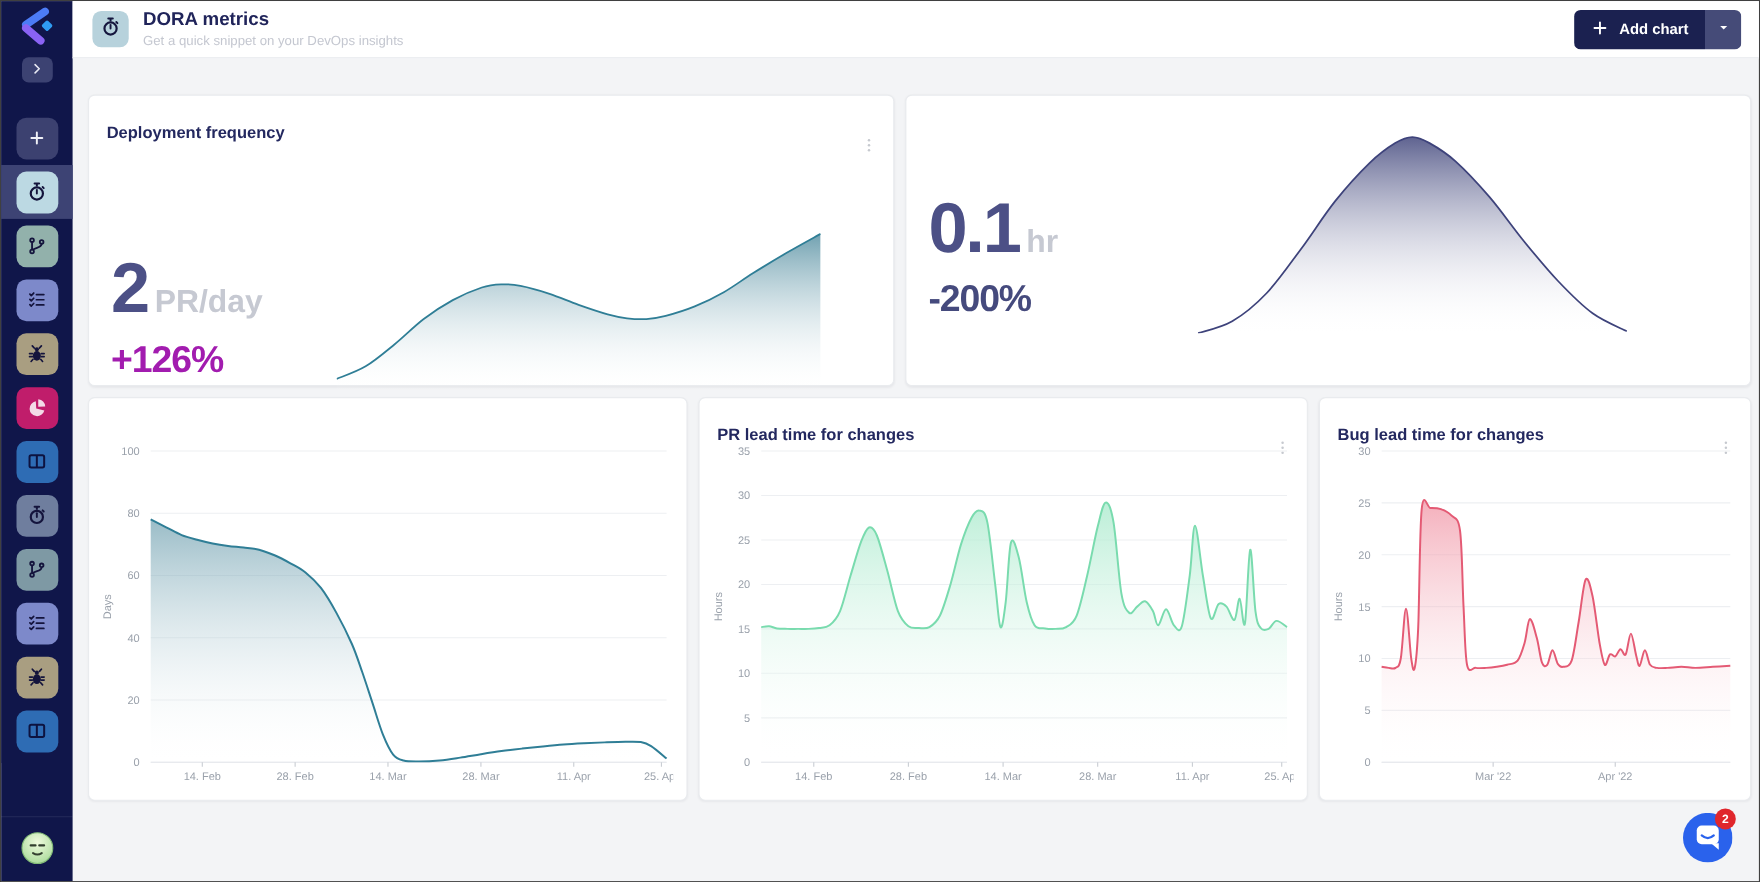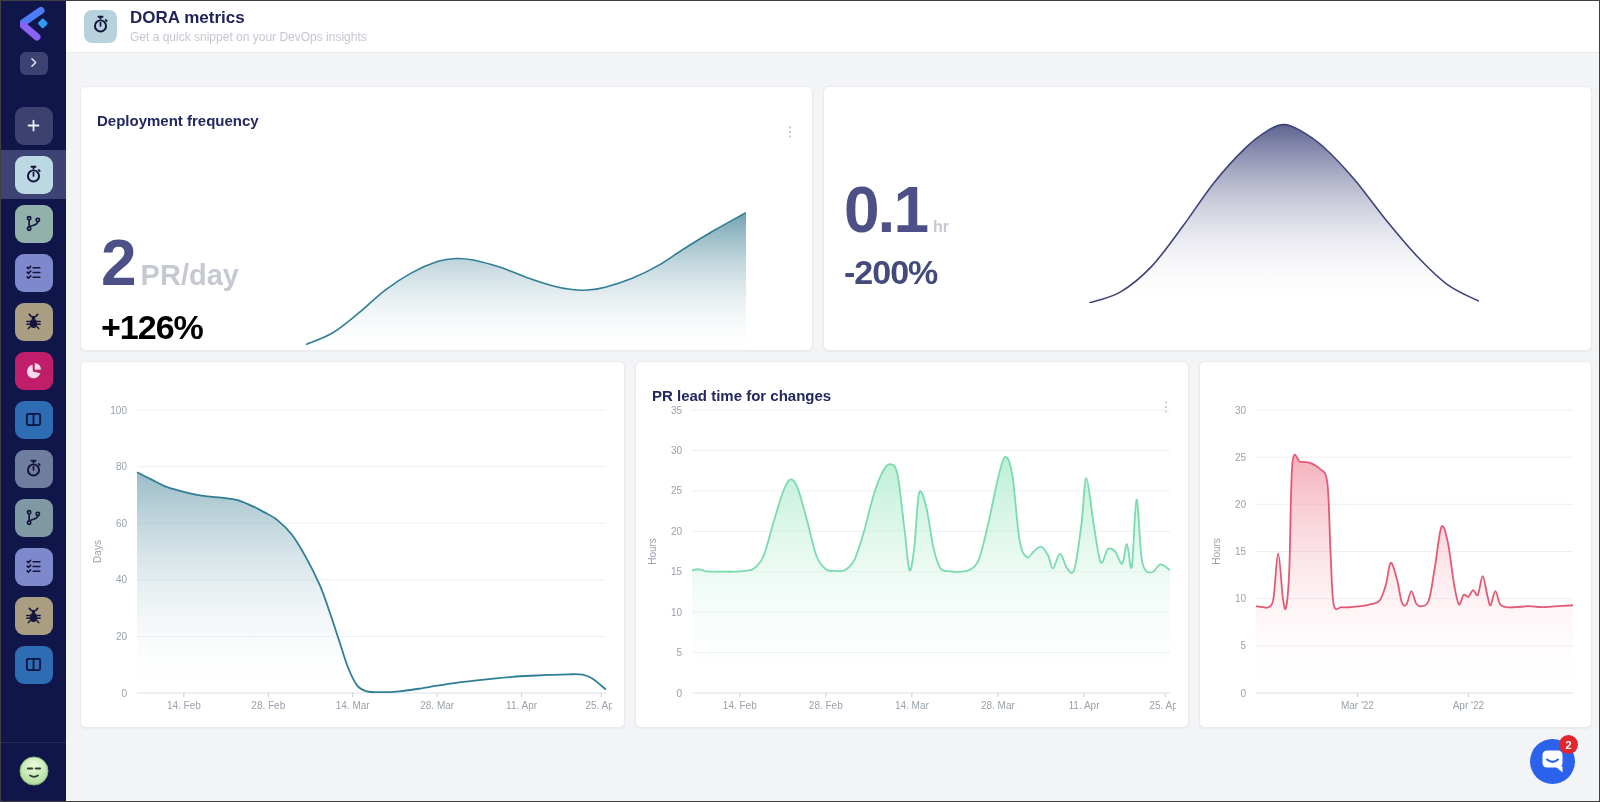--- a/index.html
+++ b/index.html
@@ -43,21 +43,21 @@
 
   
   .card.hero{height:265px;}
   #card-deployment{width:733px;}
   #card-mttr{flex:1;}
   .hero-body{display:flex;height:calc(100% - 32px);}
   .stat{display:flex;flex-direction:column;justify-content:flex-end;padding:0 0 26px 20px;width:225px;flex-shrink:0;}
   .stat-main{display:flex;align-items:baseline;}
   .stat-value{font-size:64px;font-weight:bold;color:#4c5086;letter-spacing:-2px;line-height:.85;}
   .stat-unit{font-size:29px;font-weight:bold;color:#c6c9d2;margin-left:6px;}
-  .stat-unit.small{font-size:16px;margin-top:40px;}
+  .stat-unit.small{font-size:29px;margin-top:40px;}
   .stat-delta{font-size:34px;font-weight:bold;margin-top:16px;letter-spacing:-1px;}
   .hero-chart{align-self:flex-end;flex:1;}
   #spark-deployment{height:155px;margin:0 66px 17px 0;}
   #spark-mttr{height:185px;margin:0 112px 15px 40px;}
 
   
   .card.chart-card{height:367px;}
   #card-issue{width:545px;}
   #card-pr{width:554px;}
   #card-bug{flex:1;}
@@ -234,20 +234,33 @@
               <circle cx="12" cy="13.8" r="7" fill="none" stroke="currentColor" stroke-width="2.5"></circle>
               <path d="M12 13.8V9.6" stroke="currentColor" stroke-width="2.2" stroke-linecap="round" fill="none"></path>
               <path d="M18.6 6.3l1.3 1.3" stroke="currentColor" stroke-width="2.2" stroke-linecap="round" fill="none"></path>
             </svg></span>
         </div>
       <div class="header-titles">
         <div class="header-title">DORA metrics</div>
         <div class="header-subtitle">Get a quick snippet on your DevOps insights</div>
       </div>
       <div class="header-actions">
+        <div class="btn-split">
+          <button class="btn-primary">
+            <span class="icon"><svg viewBox="0 0 24 24" width="17" height="17">
+                  <path d="M12 5v14M5 12h14" stroke="currentColor" stroke-width="2.5" stroke-linecap="round" fill="none"></path>
+                </svg></span>
+            <span>Add chart</span>
+          </button>
+          <button class="btn-caret">
+              <span class="icon"><svg viewBox="0 0 24 24" width="14" height="14" fill="currentColor">
+                  <path d="M6.5 9.5l5.5 5.5 5.5-5.5z"></path>
+                </svg></span>
+            </button>
+        </div>
       </div>
     </header>
 
     <div class="content">
 
       <div class="row">
         <section class="card hero" id="card-deployment">
           <div class="card-head">
             <h2 class="card-title">Deployment frequency</h2>
             <button class="kebab"><span class="icon"><svg viewBox="0 0 24 24" width="16" height="16" fill="currentColor">
@@ -255,21 +268,21 @@
                     <circle cx="12" cy="12" r="1.7"></circle>
                     <circle cx="12" cy="18.8" r="1.7"></circle>
                   </svg></span></button>
           </div>
           <div class="hero-body">
             <div class="stat">
               <div class="stat-main">
                 <span class="stat-value">2</span>
                 <span class="stat-unit">PR/day</span>
               </div>
-              <div class="stat-delta" style="color: #000000;">+126%</div>
+              <div class="stat-delta" style="color: #a21caf;">+126%</div>
             </div>
             <div class="hero-chart" id="spark-deployment"><svg width="440" height="155" viewBox="0 0 440 155" font-family="Liberation Sans, sans-serif">
                   <defs>
                     <linearGradient id="g0" x1="0" y1="3" x2="0" y2="155" gradientUnits="userSpaceOnUse">
                       <stop offset="0" stop-color="#3d7f94" stop-opacity="0.82"></stop>
                       <stop offset="1" stop-color="#ffffff" stop-opacity="0.03"></stop>
                     </linearGradient>
                   </defs>
                   <path d="M 0 143.53 C 4.3999999999999995 141.61833333333334 17.6 137.31833333333333 26.4 132.06 C 35.199999999999996 126.80166666666668 44 119.15 52.8 111.98 C 61.599999999999994 104.81 70.4 95.73166666666667 79.2 89.04 C 88 82.34833333333334 96.8 76.61 105.6 71.83 C 114.39999999999999 67.05 124.66666666666667 62.75 132 60.36 C 139.33333333333334 57.97 143.73333333333332 57.730000000000004 149.6 57.49 C 155.46666666666667 57.25 159.86666666666665 57.486666666666665 167.2 58.92 C 174.53333333333333 60.35333333333334 184.79999999999998 63.22166666666667 193.6 66.09 C 202.4 68.95833333333334 211.2 73.02166666666666 220 76.13 C 228.8 79.23833333333333 239.06666666666666 82.70833333333333 246.4 84.74 C 253.73333333333335 86.77166666666666 258.1333333333333 87.60333333333332 264 88.32 C 269.8666666666667 89.03666666666666 275.73333333333335 89.39833333333334 281.6 89.04 C 287.4666666666667 88.68166666666667 291.8666666666667 88.08166666666668 299.2 86.17 C 306.5333333333333 84.25833333333333 316.8 81.155 325.6 77.57 C 334.40000000000003 73.98499999999999 343.2 69.67999999999999 352 64.66 C 360.8 59.64 368.8666666666667 53.425000000000004 378.4 47.45 C 387.9333333333333 41.475 398.93333333333334 34.785 409.2 28.81 C 419.46666666666664 22.834999999999997 434.8666666666667 14.468333333333334 440 11.6 L 440 155 L 0 155 Z" fill="url(#g0)"></path>
                   <path d="M 0 143.53 C 4.3999999999999995 141.61833333333334 17.6 137.31833333333333 26.4 132.06 C 35.199999999999996 126.80166666666668 44 119.15 52.8 111.98 C 61.599999999999994 104.81 70.4 95.73166666666667 79.2 89.04 C 88 82.34833333333334 96.8 76.61 105.6 71.83 C 114.39999999999999 67.05 124.66666666666667 62.75 132 60.36 C 139.33333333333334 57.97 143.73333333333332 57.730000000000004 149.6 57.49 C 155.46666666666667 57.25 159.86666666666665 57.486666666666665 167.2 58.92 C 174.53333333333333 60.35333333333334 184.79999999999998 63.22166666666667 193.6 66.09 C 202.4 68.95833333333334 211.2 73.02166666666666 220 76.13 C 228.8 79.23833333333333 239.06666666666666 82.70833333333333 246.4 84.74 C 253.73333333333335 86.77166666666666 258.1333333333333 87.60333333333332 264 88.32 C 269.8666666666667 89.03666666666666 275.73333333333335 89.39833333333334 281.6 89.04 C 287.4666666666667 88.68166666666667 291.8666666666667 88.08166666666668 299.2 86.17 C 306.5333333333333 84.25833333333333 316.8 81.155 325.6 77.57 C 334.40000000000003 73.98499999999999 343.2 69.67999999999999 352 64.66 C 360.8 59.64 368.8666666666667 53.425000000000004 378.4 47.45 C 387.9333333333333 41.475 398.93333333333334 34.785 409.2 28.81 C 419.46666666666664 22.834999999999997 434.8666666666667 14.468333333333334 440 11.6" fill="none" stroke="#2f7e96" stroke-width="1.6" stroke-linejoin="round"></path>
@@ -385,20 +398,28 @@
                 <text x="440.0" y="309" text-anchor="middle" font-size="10" fill="#9aa1ab">11. Apr</text>
                 <line x1="521.2" x2="521.2" y1="293" y2="297" stroke="#c9cdd3"></line>
                 <text x="521.2" y="309" text-anchor="middle" font-size="10" fill="#9aa1ab">25. Apr</text>
                 <text x="12" y="151.5" font-size="10" fill="#9aa1ab" text-anchor="middle" transform="rotate(-90 12 151.5)">Hours</text>
                 <path d="M 48 170.1 C 49.195 169.965 52.78 169.0883333333333 55.17 169.29 C 57.56 169.49166666666667 59.55166666666667 170.90666666666667 62.34 171.31 C 65.12833333333333 171.71333333333334 68.71333333333334 171.64333333333335 71.9 171.71 C 75.08666666666667 171.77666666666667 78.27333333333333 171.71 81.46 171.71 C 84.64666666666666 171.71 87.83333333333333 171.84333333333333 91.02 171.71 C 94.20666666666666 171.57666666666668 97.39333333333333 171.44833333333332 100.58 170.91 C 103.76666666666667 170.37166666666667 106.95333333333333 171.04166666666666 110.14 168.48 C 113.32666666666667 165.91833333333332 116.51333333333334 163.08666666666664 119.7 155.54 C 122.88666666666667 147.99333333333334 126.07333333333332 133.71166666666667 129.26 123.2 C 132.44666666666666 112.68833333333333 136.03166666666667 99.74666666666667 138.82 92.47 C 141.60833333333332 85.19333333333333 143.60000000000002 80.48333333333333 145.99 79.54 C 148.38 78.59666666666668 150.37166666666667 80.20666666666668 153.16 86.81 C 155.94833333333332 93.41333333333333 159.53333333333333 107.705 162.72 119.16 C 165.90666666666667 130.615 169.09333333333333 147.185 172.28 155.54 C 175.46666666666667 163.89499999999998 178.65333333333334 166.72833333333332 181.84 169.29 C 185.02666666666667 171.85166666666666 188.21333333333334 170.775 191.4 170.91 C 194.58666666666667 171.045 197.77333333333334 171.98666666666665 200.96 170.1 C 204.14666666666668 168.21333333333334 207.33333333333334 166.05833333333334 210.52 159.59 C 213.70666666666668 153.12166666666667 216.89333333333335 142.07166666666666 220.08 131.29 C 223.26666666666668 120.50833333333333 226.45333333333332 105.00833333333334 229.64 94.9 C 232.82666666666665 84.79166666666667 236.41166666666666 75.76166666666667 239.2 70.64 C 241.98833333333332 65.51833333333333 243.98000000000002 63.495000000000005 246.37 64.17 C 248.76 64.845 251.15 63.50333333333333 253.54 74.69 C 255.92999999999998 85.87666666666667 258.7183333333333 115.38833333333332 260.71 131.29 C 262.70166666666665 147.19166666666666 263.89666666666665 167.405 265.49 170.1 C 267.08333333333337 172.795 268.6766666666666 160.26333333333335 270.27 147.46 C 271.86333333333334 134.65666666666667 273.05833333333334 100.01833333333333 275.05 93.28 C 277.0416666666667 86.54166666666667 279.83000000000004 98 282.22 107.03 C 284.61 116.06 287 137.21833333333333 289.39 147.46 C 291.78 157.70166666666668 293.77166666666665 164.505 296.56 168.48 C 299.34833333333336 172.45499999999998 302.93333333333334 170.77166666666668 306.12 171.31 C 309.3066666666667 171.84833333333333 312.49333333333334 171.9116666666667 315.68 171.71 C 318.8666666666667 171.50833333333333 322.05333333333334 172.12 325.24 170.1 C 328.4266666666667 168.07999999999998 331.61333333333334 167.40666666666667 334.8 159.59 C 337.9866666666667 151.77333333333334 341.17333333333335 136.67666666666668 344.36 123.2 C 347.5466666666667 109.72333333333333 351.13166666666666 89.78 353.92 78.73 C 356.70833333333337 67.68 358.7 57.57333333333333 361.09 56.9 C 363.47999999999996 56.22666666666667 365.87 60.945 368.26 74.69 C 370.65 88.435 373.04 125.625 375.43 139.37 C 377.82 153.115 380.21000000000004 155.13833333333332 382.6 157.16 C 384.99 159.18166666666667 387.38 153.25166666666667 389.77 151.5 C 392.15999999999997 149.74833333333333 394.55 145.9766666666667 396.94 146.65 C 399.33 147.32333333333332 402.11833333333334 151.90166666666667 404.11 155.54 C 406.1016666666667 159.1783333333333 406.8983333333333 168.74833333333333 408.89 168.48 C 410.88166666666666 168.21166666666664 413.67 153.93 416.06 153.93 C 418.45 153.93 420.84000000000003 165.92 423.23 168.48 C 425.62 171.04 428.01 176.83666666666664 430.4 169.29 C 432.78999999999996 161.74333333333334 435.5783333333333 138.42833333333334 437.57 123.2 C 439.56166666666667 107.97166666666666 440.35833333333335 77.92 442.35 77.92 C 444.3416666666667 77.92 447.13 109.185 449.52 123.2 C 451.90999999999997 137.215 454.3 157.69833333333332 456.69 162.01 C 459.08 166.32166666666666 461.47 150.82166666666666 463.86 149.07 C 466.25 147.31833333333333 468.64 149.07333333333332 471.03 151.5 C 473.41999999999996 153.92666666666668 476.2083333333333 164.84333333333333 478.2 163.63 C 480.19166666666666 162.41666666666666 481.38666666666666 143.68166666666667 482.98 144.22 C 484.5733333333334 144.75833333333333 486.16666666666663 174.27166666666668 487.76 166.86 C 489.35333333333335 159.44833333333335 490.9466666666667 101.63666666666667 492.54 99.75 C 494.1333333333333 97.86333333333333 495.7266666666667 143.68 497.32 155.54 C 498.9133333333333 167.39999999999998 500.10833333333335 168.215 502.1 170.91 C 504.0916666666667 173.605 506.88 172.78833333333336 509.27 171.71 C 511.65999999999997 170.63166666666666 513.6516666666668 164.70833333333334 516.44 164.44 C 519.2283333333334 164.17166666666665 524.4066666666666 169.15666666666667 526 170.1 L 526 293 L 48 293 Z" fill="url(#g3)"></path>
                 <path d="M 48 170.1 C 49.195 169.965 52.78 169.0883333333333 55.17 169.29 C 57.56 169.49166666666667 59.55166666666667 170.90666666666667 62.34 171.31 C 65.12833333333333 171.71333333333334 68.71333333333334 171.64333333333335 71.9 171.71 C 75.08666666666667 171.77666666666667 78.27333333333333 171.71 81.46 171.71 C 84.64666666666666 171.71 87.83333333333333 171.84333333333333 91.02 171.71 C 94.20666666666666 171.57666666666668 97.39333333333333 171.44833333333332 100.58 170.91 C 103.76666666666667 170.37166666666667 106.95333333333333 171.04166666666666 110.14 168.48 C 113.32666666666667 165.91833333333332 116.51333333333334 163.08666666666664 119.7 155.54 C 122.88666666666667 147.99333333333334 126.07333333333332 133.71166666666667 129.26 123.2 C 132.44666666666666 112.68833333333333 136.03166666666667 99.74666666666667 138.82 92.47 C 141.60833333333332 85.19333333333333 143.60000000000002 80.48333333333333 145.99 79.54 C 148.38 78.59666666666668 150.37166666666667 80.20666666666668 153.16 86.81 C 155.94833333333332 93.41333333333333 159.53333333333333 107.705 162.72 119.16 C 165.90666666666667 130.615 169.09333333333333 147.185 172.28 155.54 C 175.46666666666667 163.89499999999998 178.65333333333334 166.72833333333332 181.84 169.29 C 185.02666666666667 171.85166666666666 188.21333333333334 170.775 191.4 170.91 C 194.58666666666667 171.045 197.77333333333334 171.98666666666665 200.96 170.1 C 204.14666666666668 168.21333333333334 207.33333333333334 166.05833333333334 210.52 159.59 C 213.70666666666668 153.12166666666667 216.89333333333335 142.07166666666666 220.08 131.29 C 223.26666666666668 120.50833333333333 226.45333333333332 105.00833333333334 229.64 94.9 C 232.82666666666665 84.79166666666667 236.41166666666666 75.76166666666667 239.2 70.64 C 241.98833333333332 65.51833333333333 243.98000000000002 63.495000000000005 246.37 64.17 C 248.76 64.845 251.15 63.50333333333333 253.54 74.69 C 255.92999999999998 85.87666666666667 258.7183333333333 115.38833333333332 260.71 131.29 C 262.70166666666665 147.19166666666666 263.89666666666665 167.405 265.49 170.1 C 267.08333333333337 172.795 268.6766666666666 160.26333333333335 270.27 147.46 C 271.86333333333334 134.65666666666667 273.05833333333334 100.01833333333333 275.05 93.28 C 277.0416666666667 86.54166666666667 279.83000000000004 98 282.22 107.03 C 284.61 116.06 287 137.21833333333333 289.39 147.46 C 291.78 157.70166666666668 293.77166666666665 164.505 296.56 168.48 C 299.34833333333336 172.45499999999998 302.93333333333334 170.77166666666668 306.12 171.31 C 309.3066666666667 171.84833333333333 312.49333333333334 171.9116666666667 315.68 171.71 C 318.8666666666667 171.50833333333333 322.05333333333334 172.12 325.24 170.1 C 328.4266666666667 168.07999999999998 331.61333333333334 167.40666666666667 334.8 159.59 C 337.9866666666667 151.77333333333334 341.17333333333335 136.67666666666668 344.36 123.2 C 347.5466666666667 109.72333333333333 351.13166666666666 89.78 353.92 78.73 C 356.70833333333337 67.68 358.7 57.57333333333333 361.09 56.9 C 363.47999999999996 56.22666666666667 365.87 60.945 368.26 74.69 C 370.65 88.435 373.04 125.625 375.43 139.37 C 377.82 153.115 380.21000000000004 155.13833333333332 382.6 157.16 C 384.99 159.18166666666667 387.38 153.25166666666667 389.77 151.5 C 392.15999999999997 149.74833333333333 394.55 145.9766666666667 396.94 146.65 C 399.33 147.32333333333332 402.11833333333334 151.90166666666667 404.11 155.54 C 406.1016666666667 159.1783333333333 406.8983333333333 168.74833333333333 408.89 168.48 C 410.88166666666666 168.21166666666664 413.67 153.93 416.06 153.93 C 418.45 153.93 420.84000000000003 165.92 423.23 168.48 C 425.62 171.04 428.01 176.83666666666664 430.4 169.29 C 432.78999999999996 161.74333333333334 435.5783333333333 138.42833333333334 437.57 123.2 C 439.56166666666667 107.97166666666666 440.35833333333335 77.92 442.35 77.92 C 444.3416666666667 77.92 447.13 109.185 449.52 123.2 C 451.90999999999997 137.215 454.3 157.69833333333332 456.69 162.01 C 459.08 166.32166666666666 461.47 150.82166666666666 463.86 149.07 C 466.25 147.31833333333333 468.64 149.07333333333332 471.03 151.5 C 473.41999999999996 153.92666666666668 476.2083333333333 164.84333333333333 478.2 163.63 C 480.19166666666666 162.41666666666666 481.38666666666666 143.68166666666667 482.98 144.22 C 484.5733333333334 144.75833333333333 486.16666666666663 174.27166666666668 487.76 166.86 C 489.35333333333335 159.44833333333335 490.9466666666667 101.63666666666667 492.54 99.75 C 494.1333333333333 97.86333333333333 495.7266666666667 143.68 497.32 155.54 C 498.9133333333333 167.39999999999998 500.10833333333335 168.215 502.1 170.91 C 504.0916666666667 173.605 506.88 172.78833333333336 509.27 171.71 C 511.65999999999997 170.63166666666666 513.6516666666668 164.70833333333334 516.44 164.44 C 519.2283333333334 164.17166666666665 524.4066666666666 169.15666666666667 526 170.1" fill="none" stroke="#79dbae" stroke-width="1.8" stroke-linejoin="round"></path>
               </svg></div>
         </section>
 
         <section class="card chart-card" id="card-bug">
+          <div class="card-head">
+            <h2 class="card-title">Bug lead time for changes</h2>
+            <button class="kebab"><span class="icon"><svg viewBox="0 0 24 24" width="16" height="16" fill="currentColor">
+                    <circle cx="12" cy="5.2" r="1.7"></circle>
+                    <circle cx="12" cy="12" r="1.7"></circle>
+                    <circle cx="12" cy="18.8" r="1.7"></circle>
+                  </svg></span></button>
+          </div>
           <div class="chart-wrap"><svg width="371" height="319" viewBox="0 0 371 319" font-family="Liberation Sans, sans-serif">
                 <defs>
                   <linearGradient id="g4" x1="0" y1="10" x2="0" y2="293" gradientUnits="userSpaceOnUse">
                     <stop offset="0" stop-color="#ec7389" stop-opacity="0.8"></stop>
                     <stop offset="1" stop-color="#ffffff" stop-opacity="0.03"></stop>
                   </linearGradient>
                 </defs>
                 <line x1="48" x2="365" y1="293.0" y2="293.0" stroke="#edeff2" stroke-width="1"></line>
                 <text x="38" y="296.5" text-anchor="end" font-size="10" fill="#9aa1ab">0</text>
                 <line x1="48" x2="365" y1="245.8" y2="245.8" stroke="#edeff2" stroke-width="1"></line>

